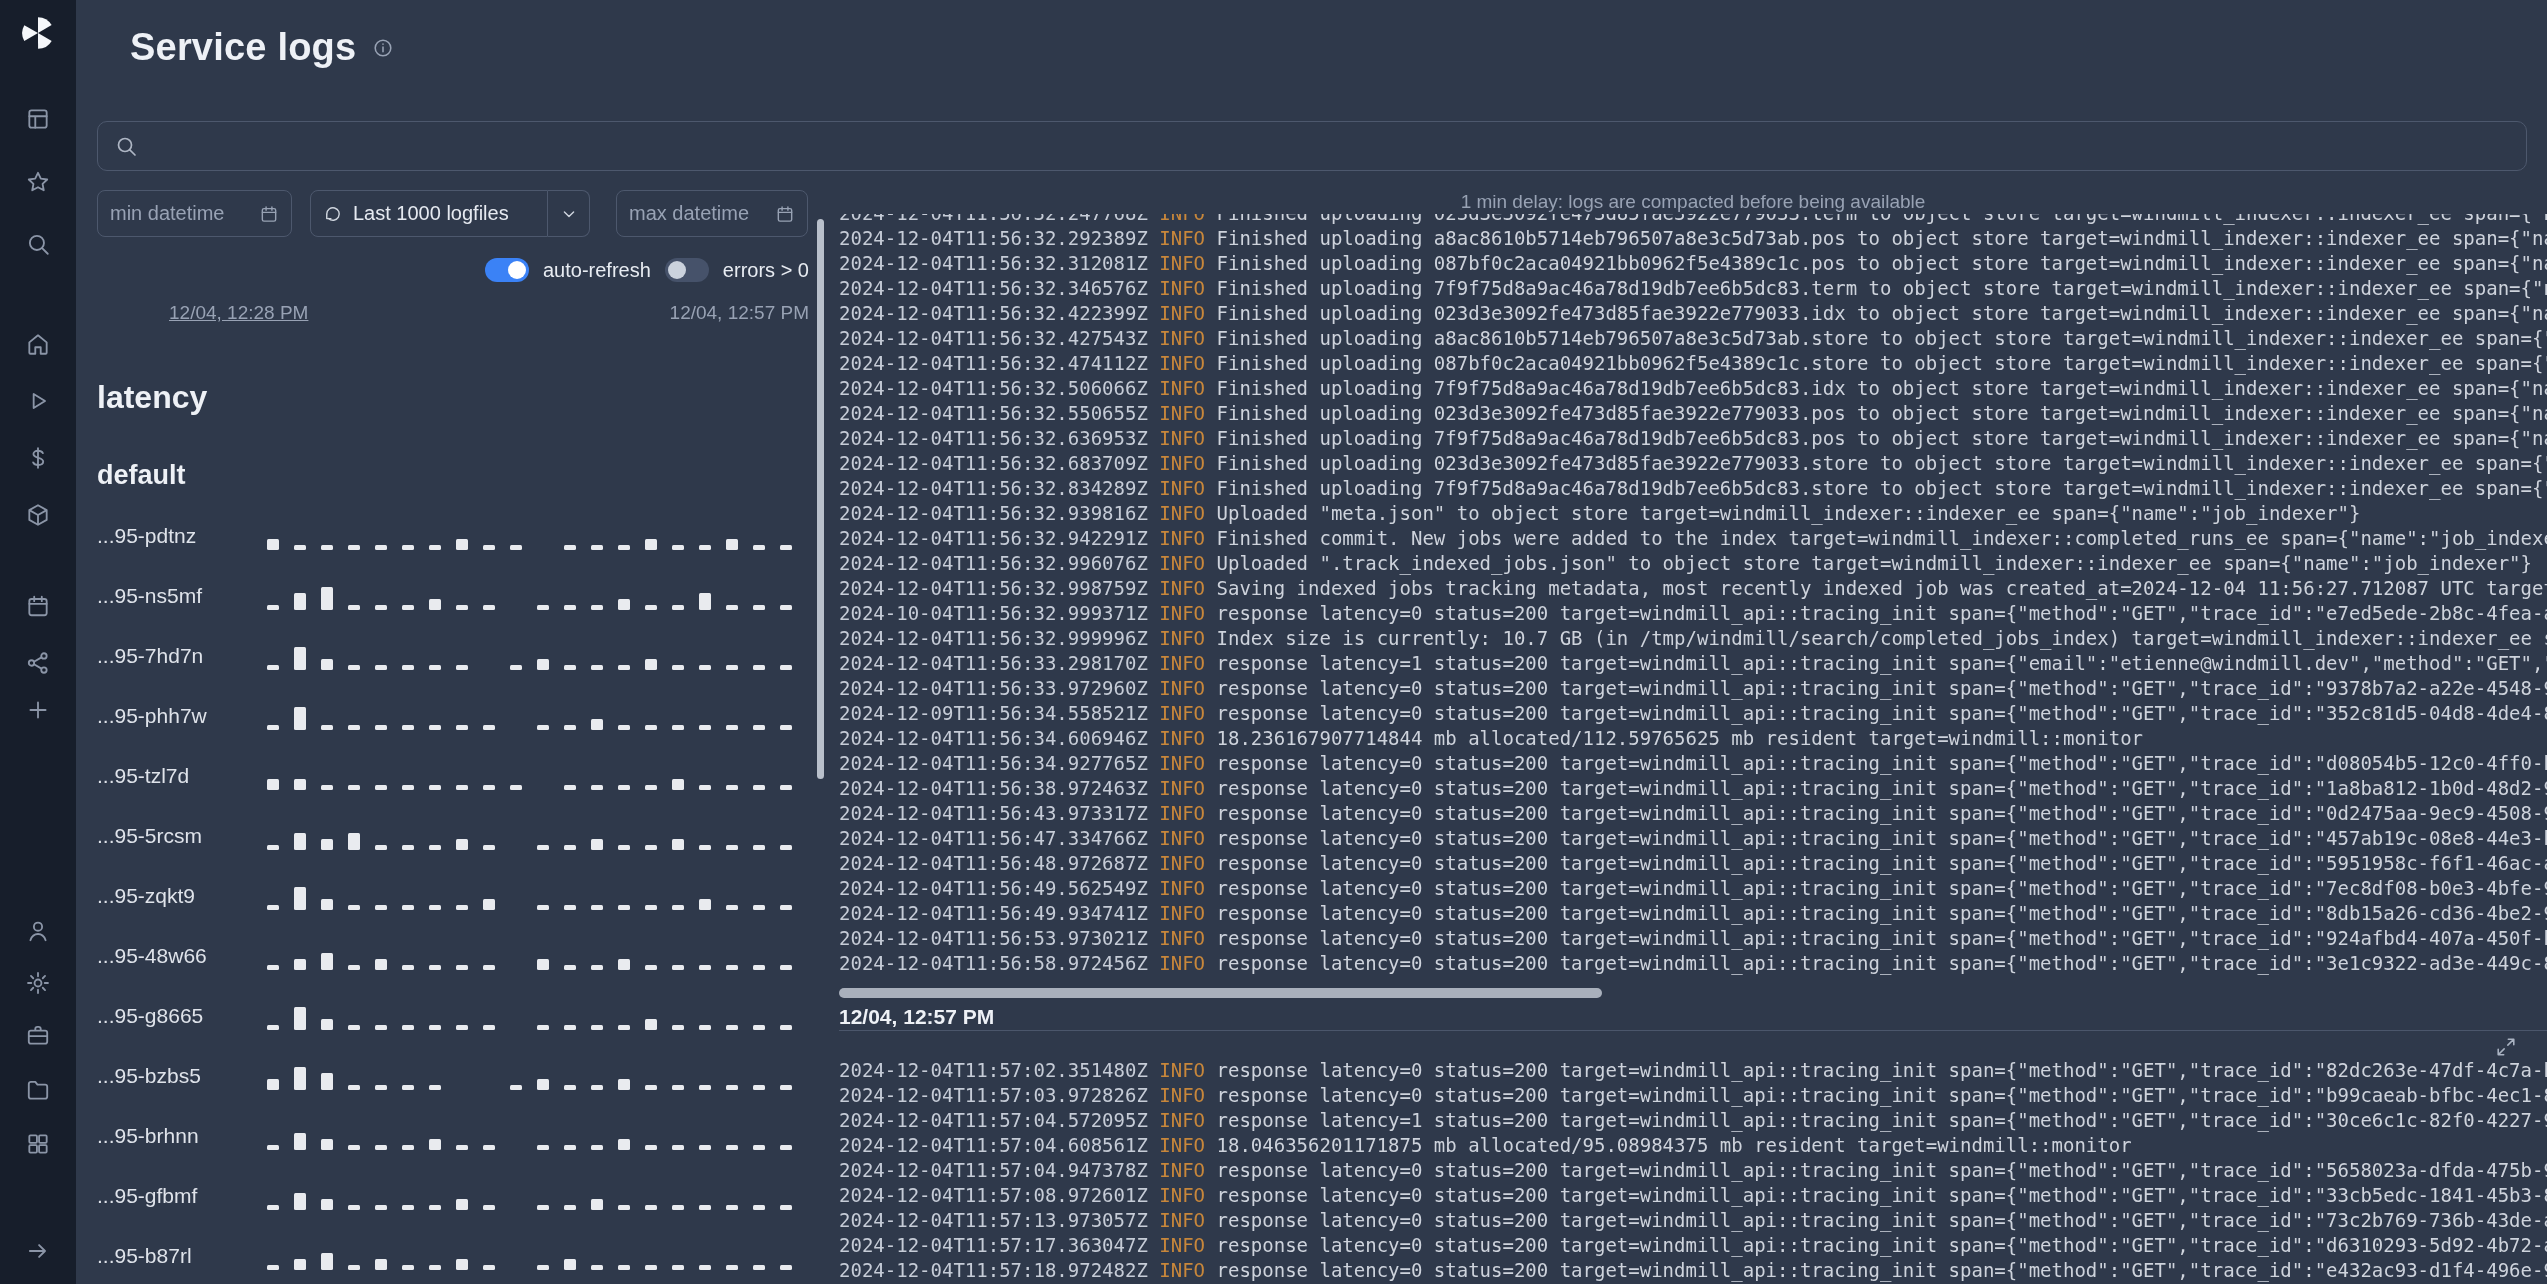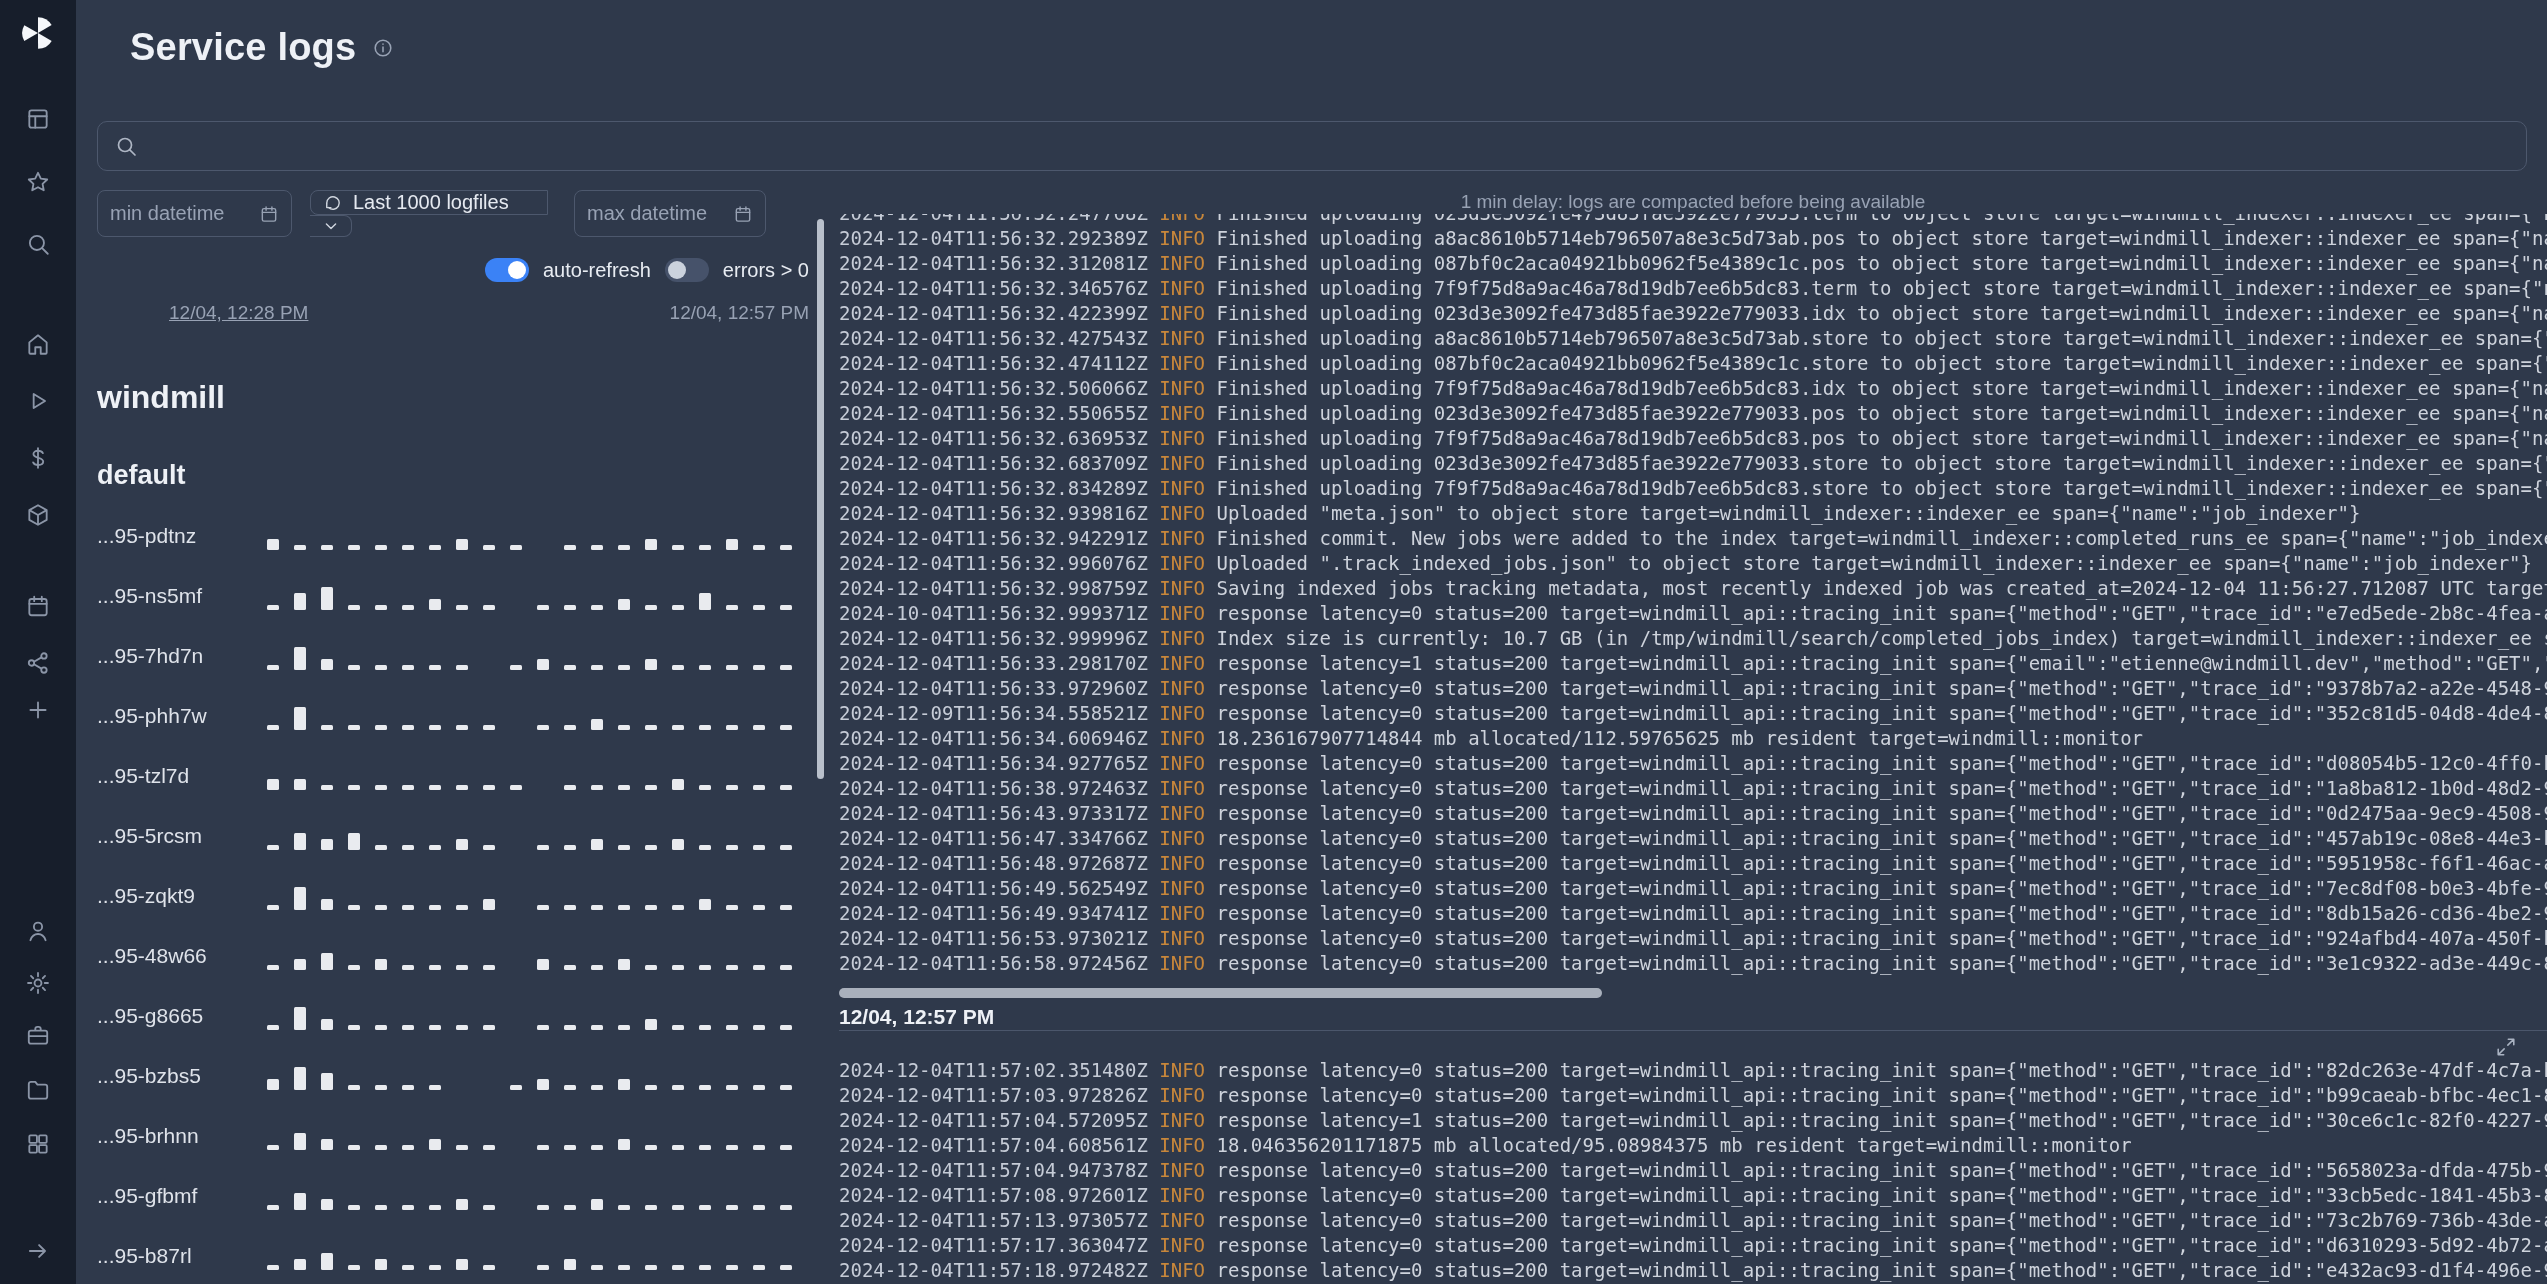--- a/index.html
+++ b/index.html
@@ -33,21 +33,21 @@
     font-size:21px;font-family:"Liberation Sans",sans-serif;}
 
   
   .left-col{position:absolute;left:97px;top:190px;width:712px;height:1094px;overflow:hidden;}
   .filters-row{display:flex;align-items:center;height:47px;}
   .filter-btn{height:47px;border:1px solid var(--border);border-radius:8px;display:flex;
     align-items:center;justify-content:space-between;padding:0 12px;font-size:20px;
     color:var(--muted);cursor:pointer;background:transparent;gap:20px;white-space:nowrap;}
   .filter-btn svg{width:20px;height:20px;color:var(--muted);flex:none;}
   .btn-min{width:195px;margin-right:18px;}
-  .logfiles-group{display:flex;height:47px;margin-right:26px;flex-direction:column;}
+  .logfiles-group{display:flex;height:47px;margin-right:26px;}
   .logfiles-main{width:238px;height:47px;border:1px solid var(--border);border-radius:8px 0 0 8px;
     display:flex;align-items:center;gap:10px;padding:0 12px;color:#e6eaf1;font-size:20px;
     cursor:pointer;white-space:nowrap;}
   .logfiles-main svg{width:20px;height:20px;color:#cfd5de;flex:none;}
   .logfiles-caret{width:42px;height:47px;border:1px solid var(--border);border-left:none;
     border-radius:0 8px 8px 0;display:flex;align-items:center;justify-content:center;cursor:pointer;}
   .logfiles-caret svg{width:20px;height:20px;color:#cfd5de;}
   .btn-max{width:192px;}
 
   .toggles-row{margin-top:21px;height:24px;display:flex;align-items:center;justify-content:flex-end;gap:14px;}
@@ -251,21 +251,21 @@
     <span class="toggle-label">auto-refresh</span>
     <span class="toggle off"></span>
     <span class="toggle-label">errors &gt; 0</span>
   </div>
 
   <div class="range-row">
     <span class="range-start">12/04, 12:28 PM</span>
     <span class="range-end">12/04, 12:57 PM</span>
   </div>
 
-  <h2 class="workers-heading">windmill</h2>
+  <h2 class="workers-heading">latency</h2>
   <h3 class="group-heading">default</h3>
 
   <div class="workers-list" id="workers-list">
       <div class="worker-row">
         <div class="worker-label">...95-pdtnz</div>
         <div class="sparkline">
           <div class="bar" style="height: 11px;"></div>
           <div class="bar" style="height: 5px;"></div>
           <div class="bar" style="height: 5px;"></div>
           <div class="bar" style="height: 5px;"></div>

